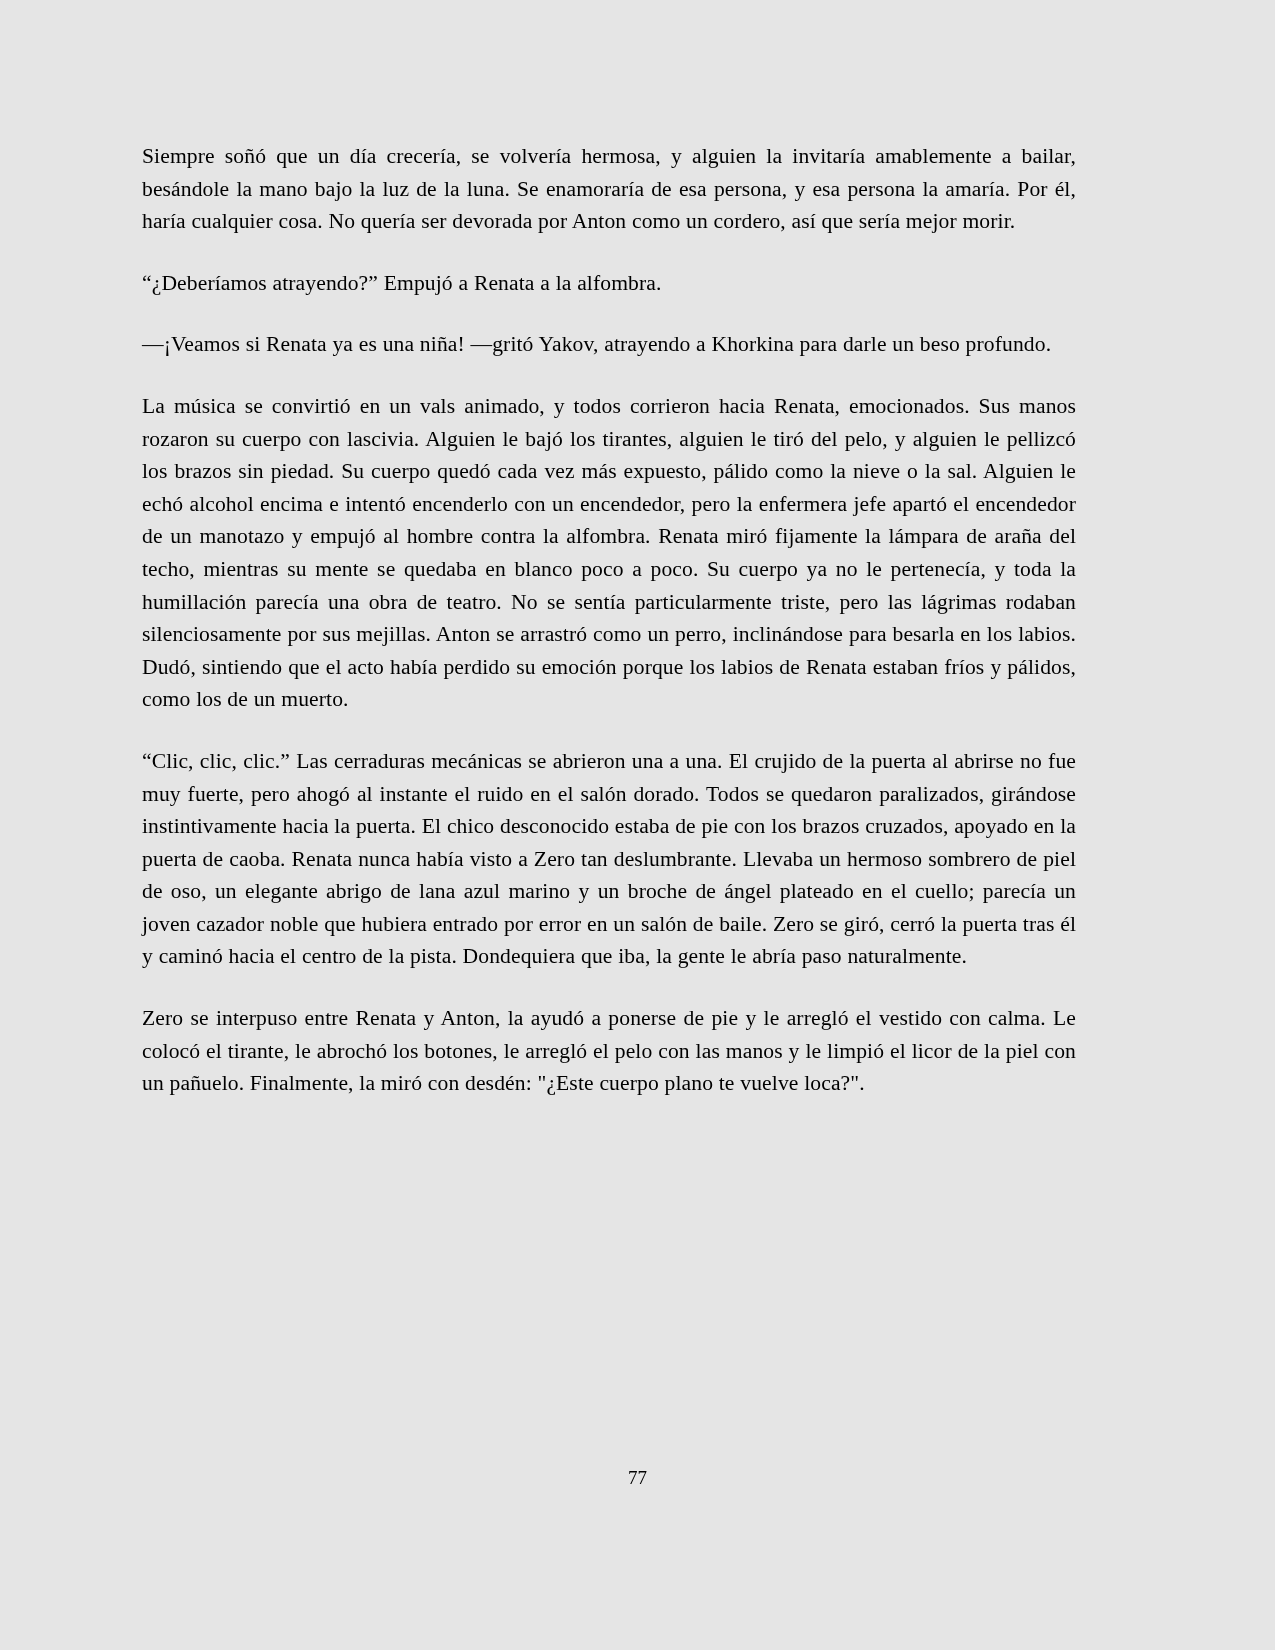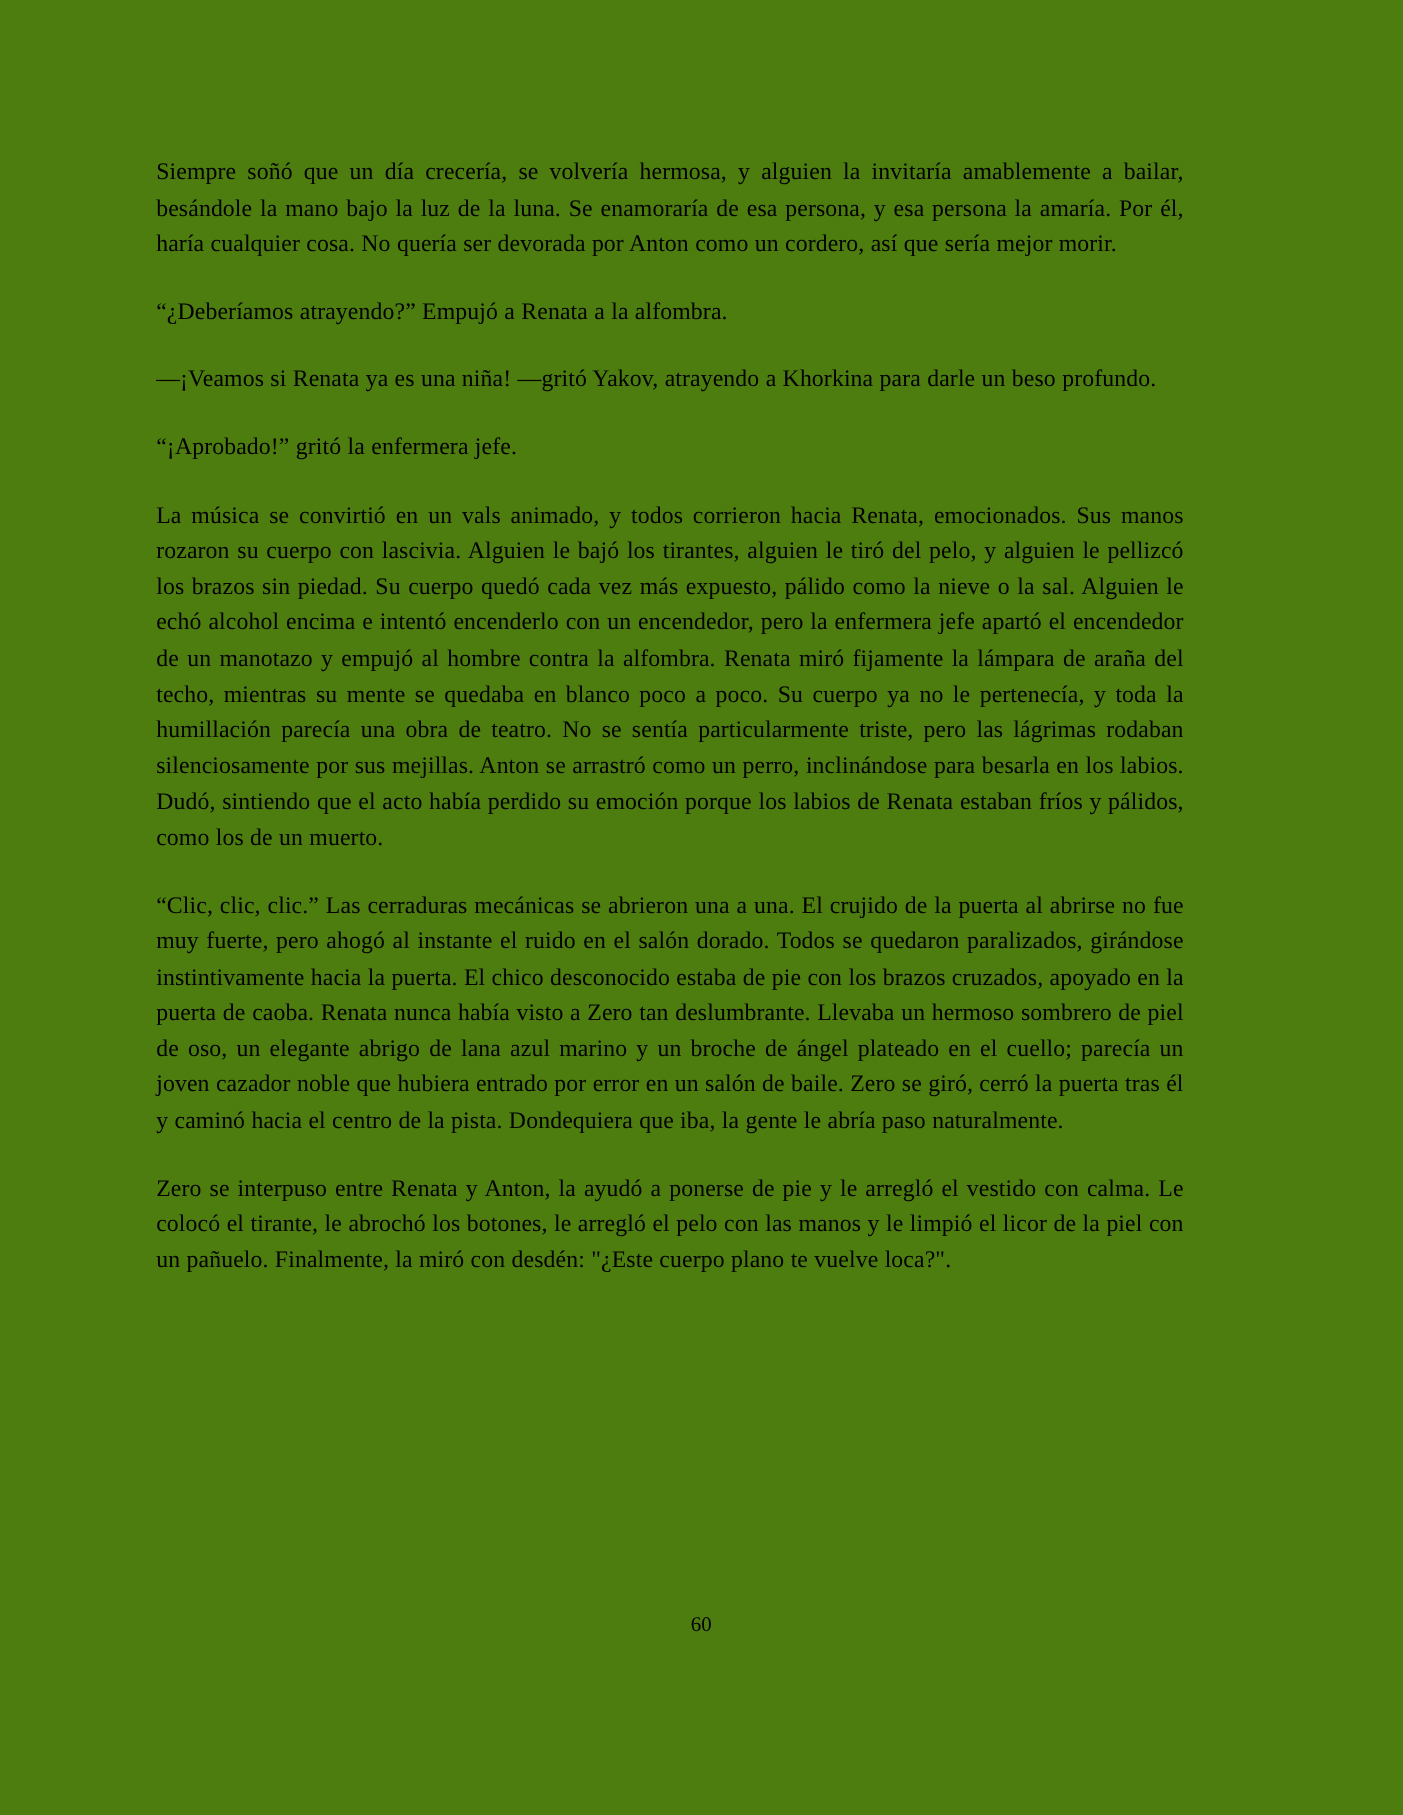--- a/index.html
+++ b/index.html
@@ -14,21 +14,21 @@
     color: #000000;
     position: relative;
     overflow: hidden;
   }
   .page {
     position: absolute;
     left: 0;
     top: 0;
     width: 1275px;
     height: 1650px;
-    background: #4d7c0f;
+    background: #e5e5e5;
   }
   .content {
     position: absolute;
     left: 142px;
     top: 140px;
     width: 934px;
   }
   p.para {
     margin: 0 0 29px 0;
     font-size: 21.6px;
@@ -55,19 +55,18 @@
   }
 </style>
 </head>
 <body>
 
 <div class="page">
   <div class="content">
     <p class="para">Siempre soñó que un día crecería, se volvería hermosa, y alguien la invitaría amablemente a bailar, besándole la mano bajo la luz de la luna. Se enamoraría de esa persona, y esa persona la amaría. Por él, haría cualquier cosa. No quería ser devorada por Anton como un cordero, así que sería mejor morir.</p>
     <p class="para">“¿Deberíamos atrayendo?” Empujó a Renata a la alfombra.</p>
     <p class="para">—¡Veamos si Renata ya es una niña! —gritó Yakov, atrayendo a Khorkina para darle un beso profundo.</p>
-    <p class="para">“¡Aprobado!” gritó la enfermera jefe.</p>
     <p class="para">La música se convirtió en un vals animado, y todos corrieron hacia Renata, emocionados. Sus manos rozaron su cuerpo con lascivia. Alguien le bajó los tirantes, alguien le tiró del pelo, y alguien le pellizcó los brazos sin piedad. Su cuerpo quedó cada vez más expuesto, pálido como la nieve o la sal. Alguien le echó alcohol encima e intentó encenderlo con un encendedor, pero la enfermera jefe apartó el encendedor de un manotazo y empujó al hombre contra la alfombra. Renata miró fijamente la lámpara de araña del techo, mientras su mente se quedaba en blanco poco a poco. Su cuerpo ya no le pertenecía, y toda la humillación parecía una obra de teatro. No se sentía particularmente triste, pero las lágrimas rodaban silenciosamente por sus mejillas. Anton se arrastró como un perro, inclinándose para besarla en los labios. Dudó, sintiendo que el acto había perdido su emoción porque los labios de Renata estaban fríos y pálidos, como los de un muerto.</p>
     <p class="para">“Clic, clic, clic.” Las cerraduras mecánicas se abrieron una a una. El crujido de la puerta al abrirse no fue muy fuerte, pero ahogó al instante el ruido en el salón dorado. Todos se quedaron paralizados, girándose instintivamente hacia la puerta. El chico desconocido estaba de pie con los brazos cruzados, apoyado en la puerta de caoba. Renata nunca había visto a Zero tan deslumbrante. Llevaba un hermoso sombrero de piel de oso, un elegante abrigo de lana azul marino y un broche de ángel plateado en el cuello; parecía un joven cazador noble que hubiera entrado por error en un salón de baile. Zero se giró, cerró la puerta tras él y caminó hacia el centro de la pista. Dondequiera que iba, la gente le abría paso naturalmente.</p>
     <p class="para">Zero se interpuso entre Renata y Anton, la ayudó a ponerse de pie y le arregló el vestido con calma. Le colocó el tirante, le abrochó los botones, le arregló el pelo con las manos y le limpió el licor de la piel con un pañuelo. Finalmente, la miró con desdén: "¿Este cuerpo plano te vuelve loca?".</p>
   </div>
-  <div class="page-number">60</div>
+  <div class="page-number">77</div>
 </div>
 
 </body></html>

